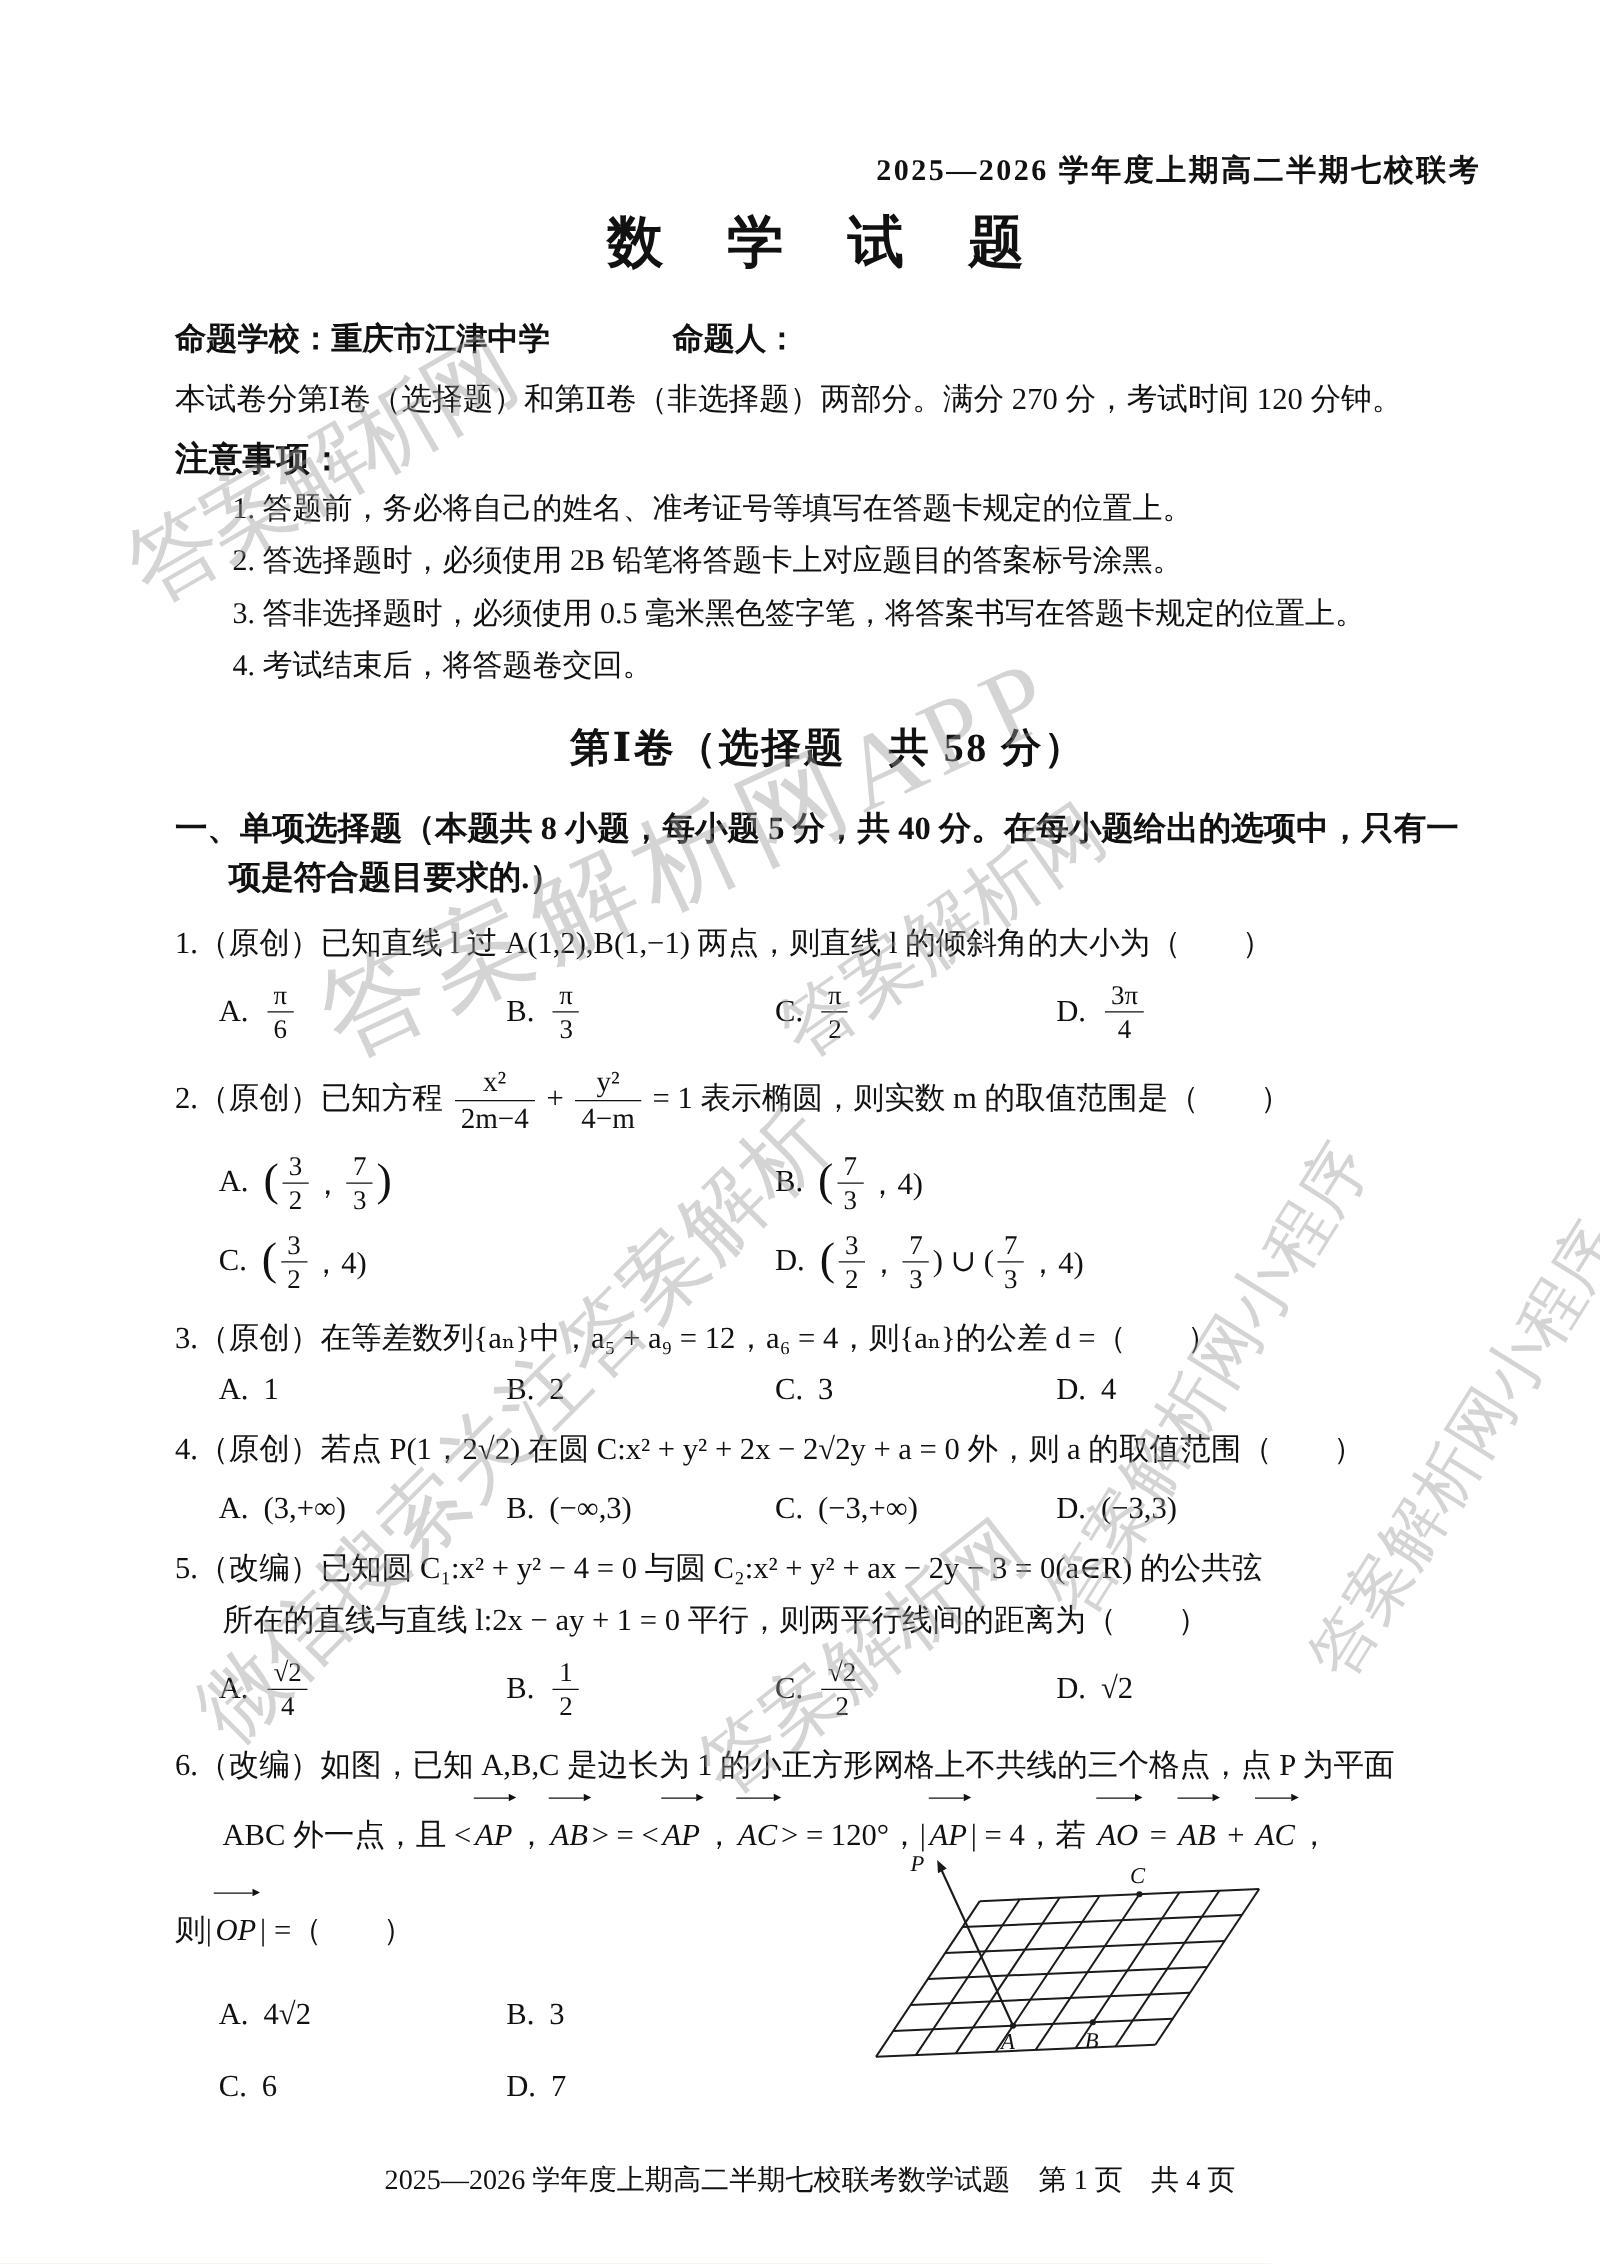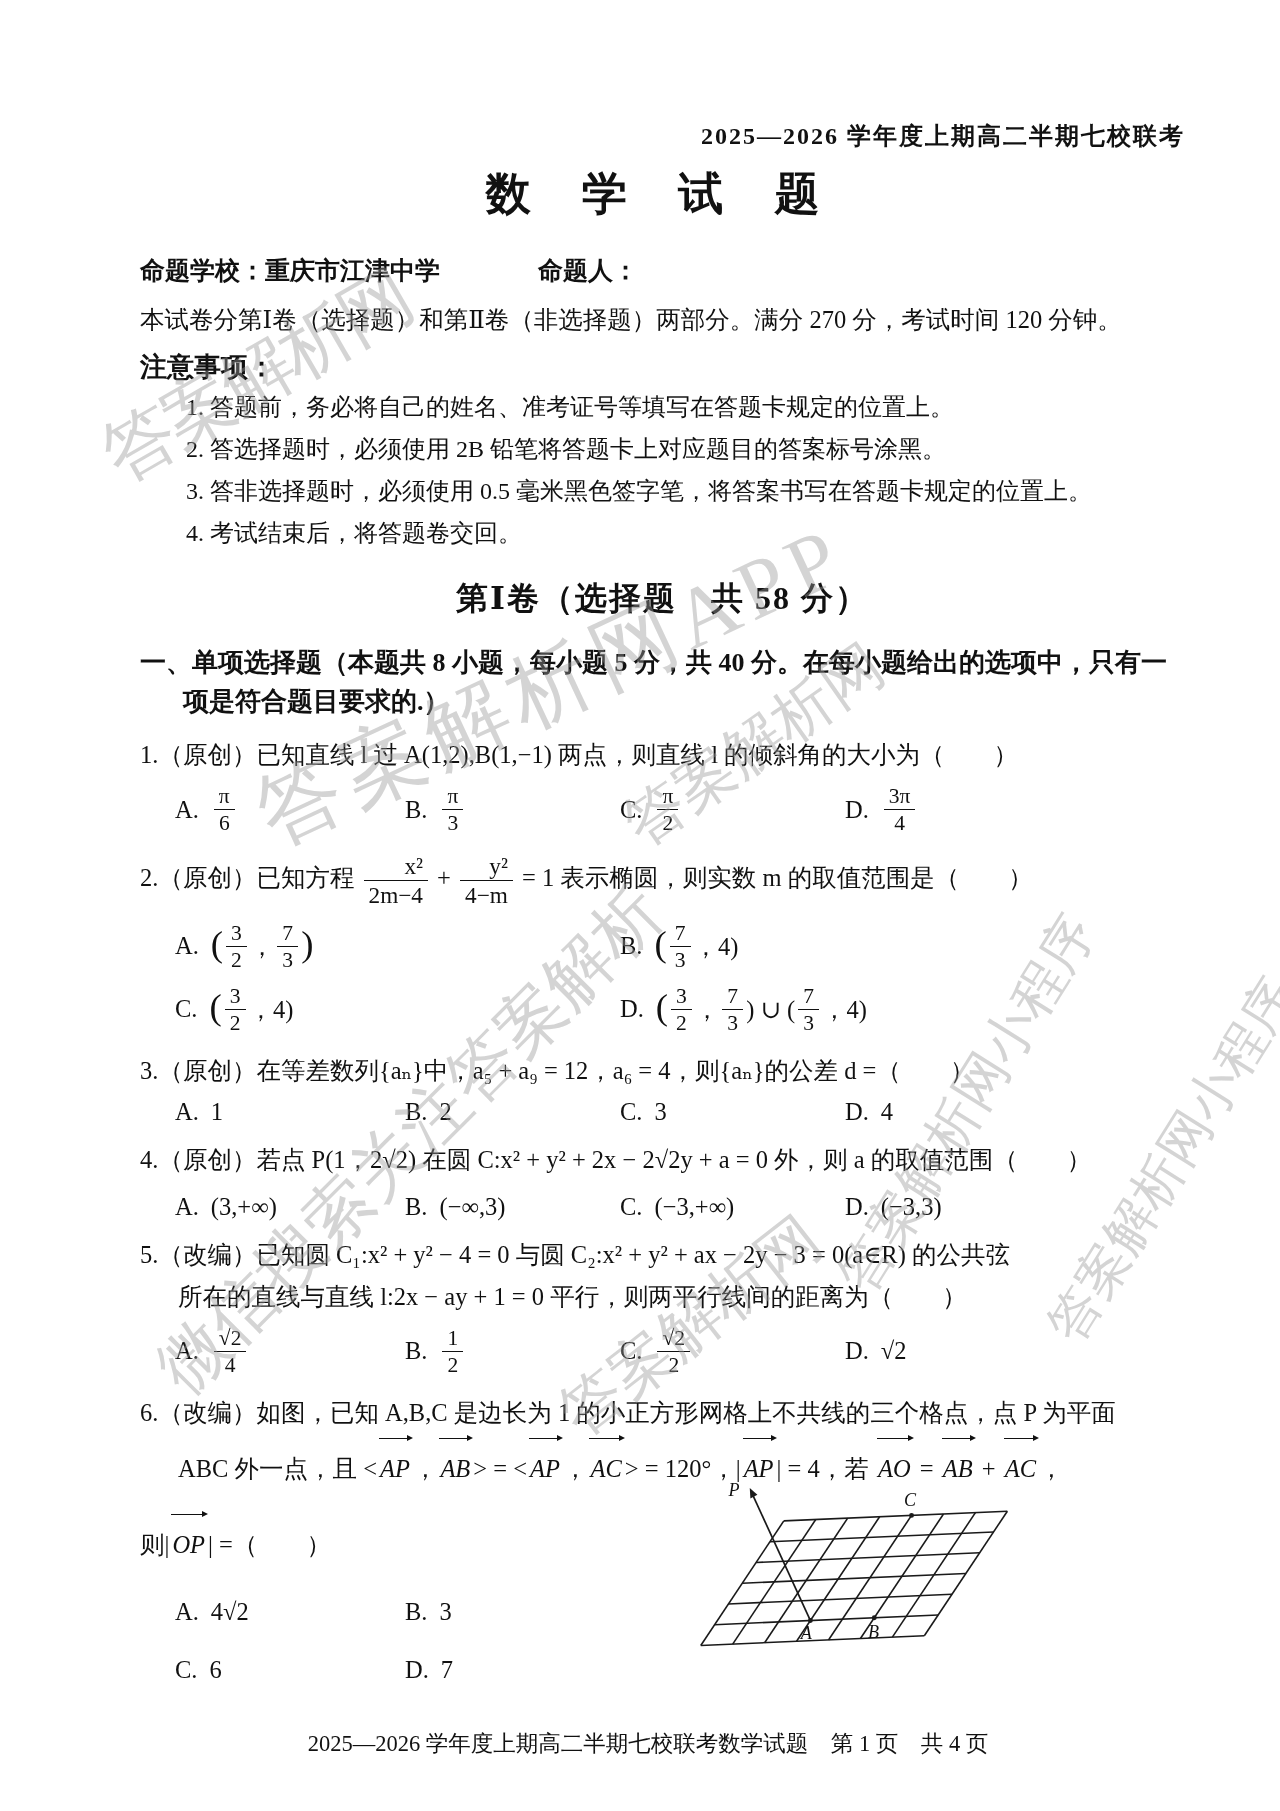--- a/index.html
+++ b/index.html
@@ -27,21 +27,21 @@
   .cols2w{grid-template-columns:445px 1fr;}
   .cols2n{grid-template-columns:230px 1fr;}
   .opt{display:flex;align-items:center;white-space:nowrap;}
   .opt .L{margin-right:12px;}
   
   .fr{display:inline-block;vertical-align:middle;text-align:center;
       font-size:.88em;line-height:1.12;margin:2px 3px;}
   .fr .n{display:block;border-bottom:1.6px solid #111;padding:0 5px 1px;}
   .fr .d{display:block;padding:1px 5px 0;}
   .bp{font-size:1.5em;line-height:1;vertical-align:middle;position:relative;top:-2px;}
-  .meq .fr{font-size:.95em;text-align:right;}
+  .meq .fr{font-size:.95em;}
   .tall{line-height:2.2;}
   
   .vec{position:relative;display:inline-block;font-style:italic;padding:0 2px;margin:0 1px;}
   .vec::before{content:"";position:absolute;left:1px;right:5px;top:-4px;border-top:1.4px solid #111;}
   .vec::after{content:"";position:absolute;right:-1px;top:-7.5px;width:0;height:0;
       border-top:3.5px solid transparent;border-bottom:3.5px solid transparent;border-left:6px solid #111;}
   .q6wrap{position:relative;min-height:300px;}
   .fig{position:absolute;left:548px;top:80px;width:330px;z-index:3;}
   .footer{position:absolute;z-index:2;left:16px;right:0;bottom:52px;text-align:center;font-size:22.5px;}
 </style>

